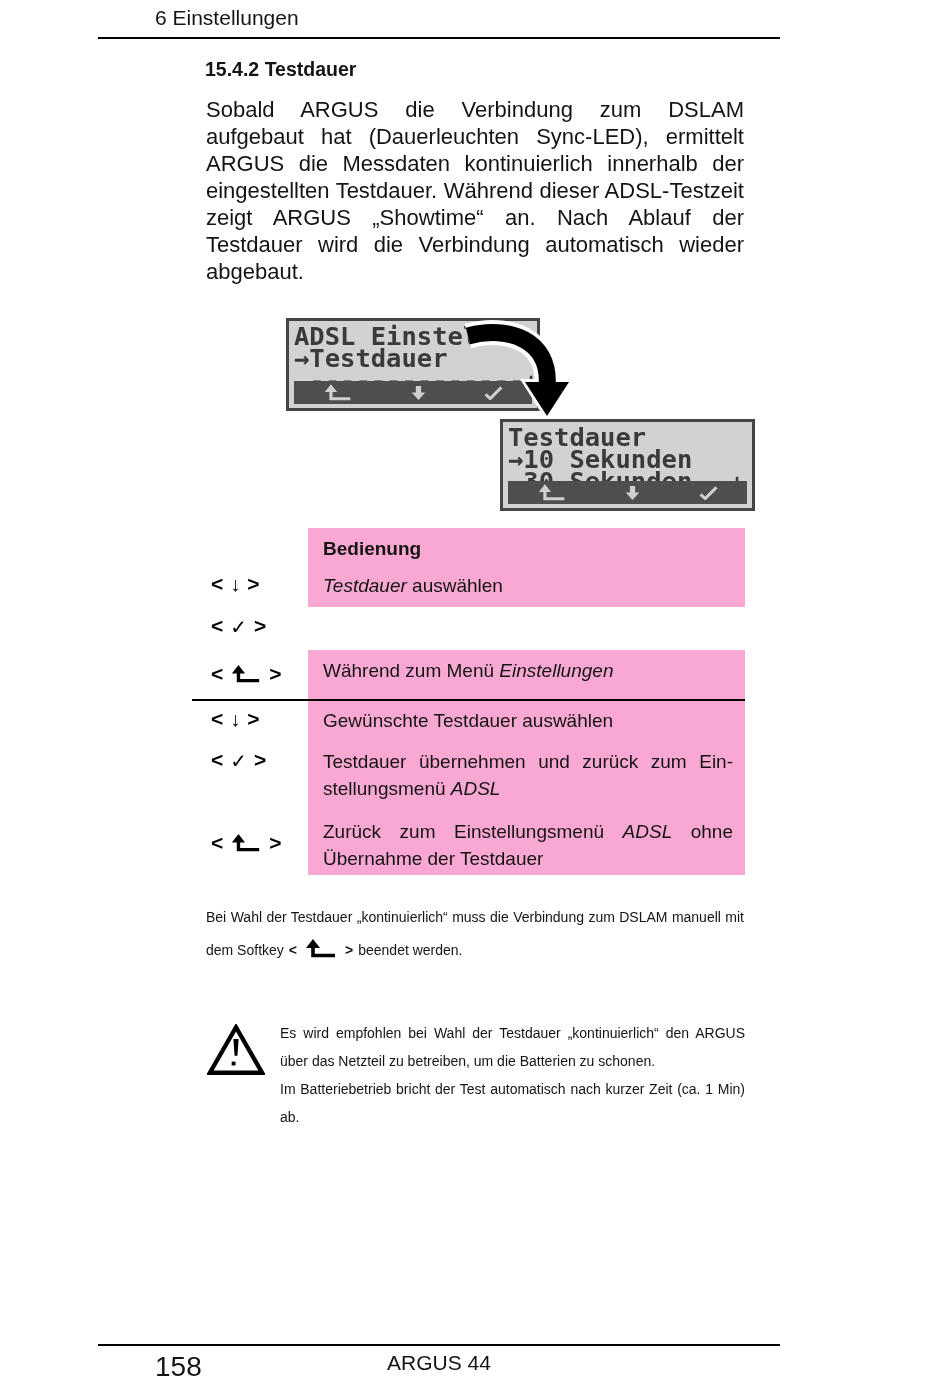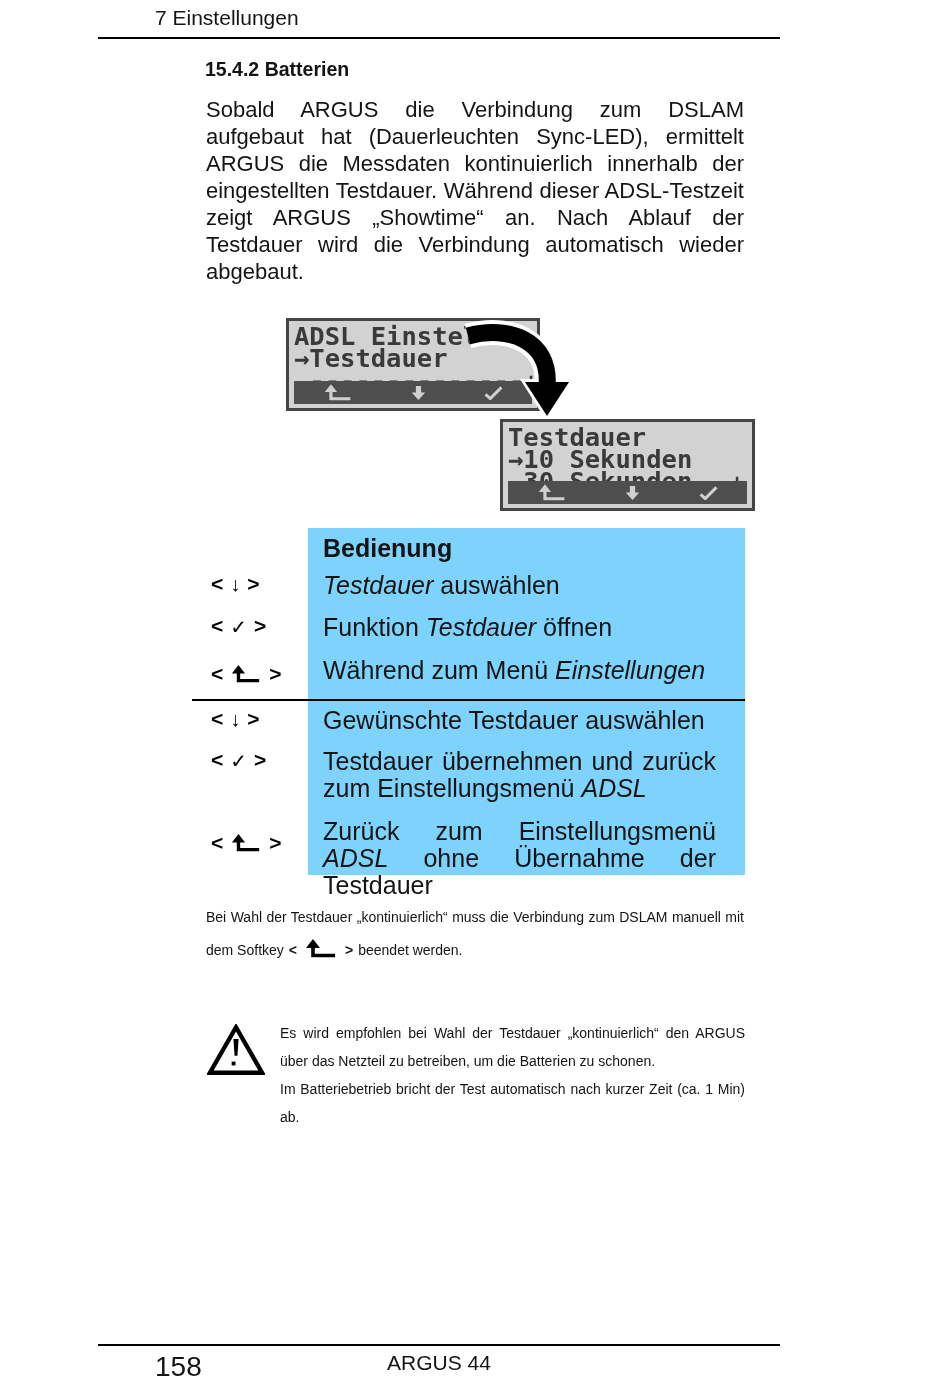--- a/index.html
+++ b/index.html
@@ -43,22 +43,22 @@
   
   #optable{left:206px;top:528px;width:539px;}
   .trow{display:flex;align-items:stretch;}
   .sym{
     width:102px;background:#fff;box-sizing:border-box;padding:7px 0 0 5px;
     font-size:21px;font-weight:bold;display:flex;align-items:flex-start;gap:7px;color:#000;
   }
   .sym .glyph{font-weight:400;font-size:20px;position:relative;top:1px;}
   .sym svg{margin-top:3px;}
   .txt{
-    flex:1;background:#7dd3fc;box-sizing:border-box;padding:7px 29px 0 15px;
-    font-size:25px;line-height:27px;text-align:justify;
+    flex:1;background:#f9a8d4;box-sizing:border-box;padding:7px 12px 0 15px;
+    font-size:19px;line-height:27px;text-align:justify;
   }
   .txt em{font-style:italic;}
   .thead .txt{font-weight:bold;text-align:left;}
   #divider{left:192px;top:699px;width:553px;height:2px;background:#000;}
 
   
   #note{left:206px;top:901px;width:538px;font-size:14px;line-height:33px;text-align:justify;}
   #note .kb{font-weight:bold;margin:0 5px;}
   #note svg{vertical-align:-4px;margin:0 2px;}
 
@@ -77,24 +77,24 @@
     </symbol>
     <symbol id="ic-down" viewBox="0 0 16 17">
       <path d="M5.2 1 h5.6 v7 h4.4 L8 16 L0.8 8 h4.4 z" fill="currentColor"></path>
     </symbol>
     <symbol id="ic-check" viewBox="0 0 20 15">
       <path d="M1.5 9 L6.5 13.5 L18.5 1.5" fill="none" stroke="currentColor" stroke-width="3.2"></path>
     </symbol>
   </defs>
 </svg>
 
-<div class="abs" id="chapter">7 Einstellungen</div>
+<div class="abs" id="chapter">6 Einstellungen</div>
 <div class="abs" id="rule-top"></div>
 
-<div class="abs" id="sec-title">15.4.2 Batterien</div>
+<div class="abs" id="sec-title">15.4.2 Testdauer</div>
 <div class="abs" id="intro">Sobald ARGUS die Verbindung zum DSLAM aufgebaut hat (Dauerleuchten Sync-LED), ermittelt ARGUS die Messdaten kontinuierlich innerhalb der eingestellten Testdauer. Während dieser ADSL-Testzeit zeigt ARGUS „Showtime“ an. Nach Ablauf der Testdauer wird die Verbindung auto­matisch wieder abgebaut.</div>
 
 <div class="lcd" id="lcd1">
   <div class="ln">ADSL Einstell.</div>
   <div class="ln">→Testdauer</div>
   <div class="ln ln3">
     <span> --------------</span>
     <span class="scroll">↓</span>
   </div>
   <div class="softbar">
@@ -151,21 +151,20 @@
     </div>
     <div class="txt"><em>Testdauer</em><span> auswählen</span></div>
   </div>
 
   <div class="trow" style="height:43px">
     <div class="sym">
       <span>&lt;</span>
         <span class="glyph">✓</span>
         <span>&gt;</span>
     </div>
-    <div class="txt"><span>Funktion </span><em>Testdauer</em><span> öffnen</span></div>
   </div>
 
   <div class="trow" style="height:50px">
     <div class="sym" style="padding-top:12px">
       <span>&lt;</span>
         <svg width="32" height="19" style="color:#000">
           <use href="#ic-back"></use>
         </svg>
         <span>&gt;</span>
     </div>

